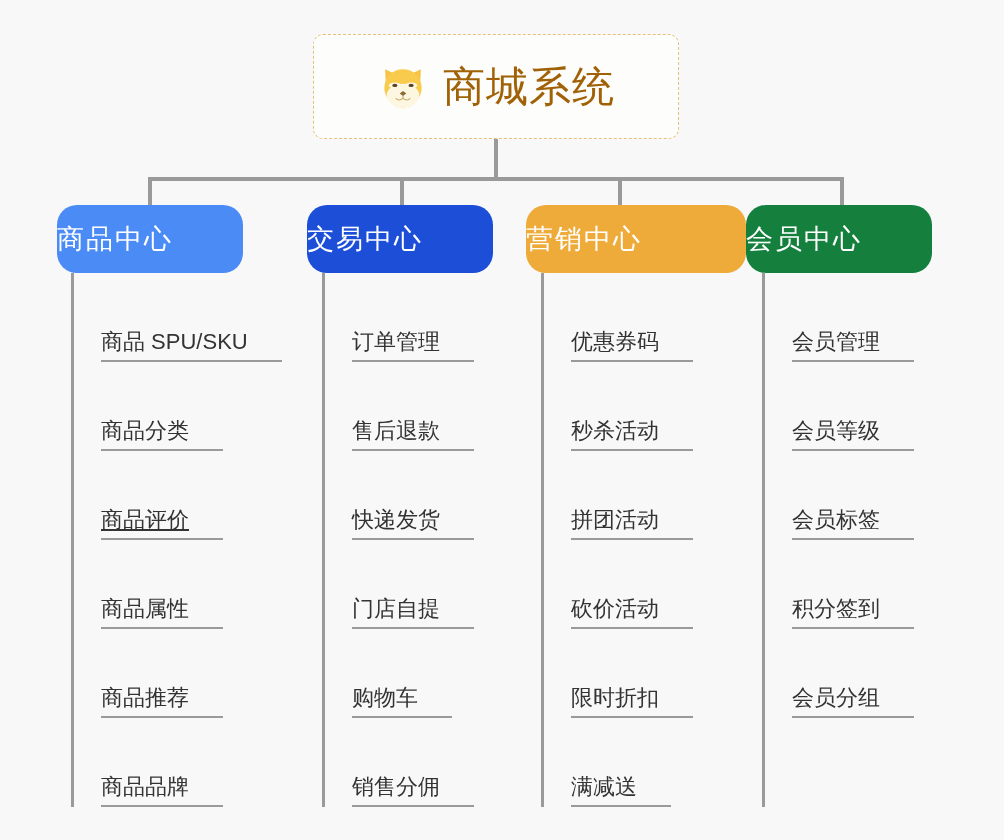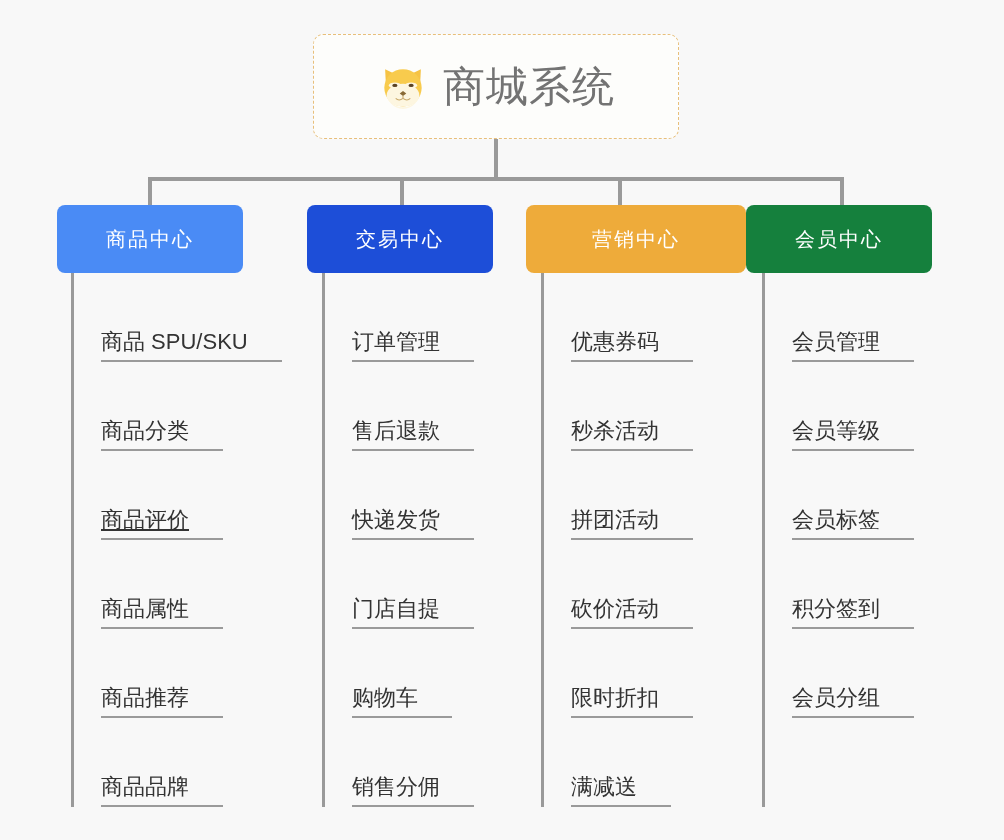--- a/index.html
+++ b/index.html
@@ -70,26 +70,26 @@
     top: 177px;
     width: 4px;
     height: 28px;
   }
 
   
   .cat-box {
     position: absolute;
     top: 205px;
     height: 68px;
-    border-radius: 8px;
+    border-radius: 20px;
     display: flex;
     align-items: center;
-    justify-content: center;
+    justify-content: flex-start;
     color: #ffffff;
-    font-size: 20px;
+    font-size: 27px;
     letter-spacing: 2px;
     white-space: nowrap;
   }
 
   
   .leaf-col {
     position: absolute;
     top: 273px;
   }
   .leaf-spine {           
@@ -138,21 +138,21 @@
 
       <ellipse cx="22" cy="30" rx="3.2" ry="2.1" fill="#5a4326"></ellipse>
       <ellipse cx="42" cy="30" rx="3.2" ry="2.1" fill="#5a4326"></ellipse>
 
       <path d="M32 37 l4 3 -4 3 -4 -3 Z" fill="#8a6a35"></path>
 
       <path d="M32 43 v3" stroke="#c9a96a" stroke-width="1.4" fill="none"></path>
       <path d="M32 46 q-5 4 -9 0" stroke="#c9a96a" stroke-width="1.4" fill="none"></path>
       <path d="M32 46 q5 4 9 0" stroke="#c9a96a" stroke-width="1.4" fill="none"></path>
     </svg>
-    <span class="root-title" style="color: #737373;">商城系统</span>
+    <span class="root-title" style="color: #a16207;">商城系统</span>
   </div>
 
   <div class="conn conn-v-root" style="background: rgb(154, 154, 154);"></div>
   <div class="conn conn-h-bus" style="background: rgb(154, 154, 154);"></div>
   <div class="conn conn-v-child" style="left: 148px; background: rgb(154, 154, 154);"></div>
   <div class="conn conn-v-child" style="left: 400px; background: rgb(154, 154, 154);"></div>
   <div class="conn conn-v-child" style="left: 618px; background: rgb(154, 154, 154);"></div>
   <div class="conn conn-v-child" style="left: 840px; background: rgb(154, 154, 154);"></div>
 
   <div class="cat-box" style="left: 57px; width: 186px; background: rgb(74, 139, 245);">

